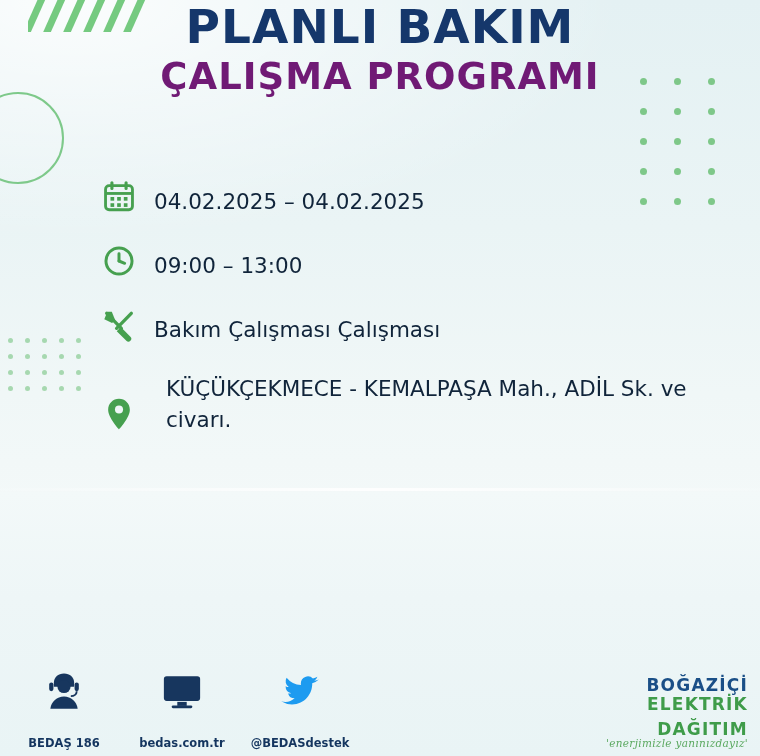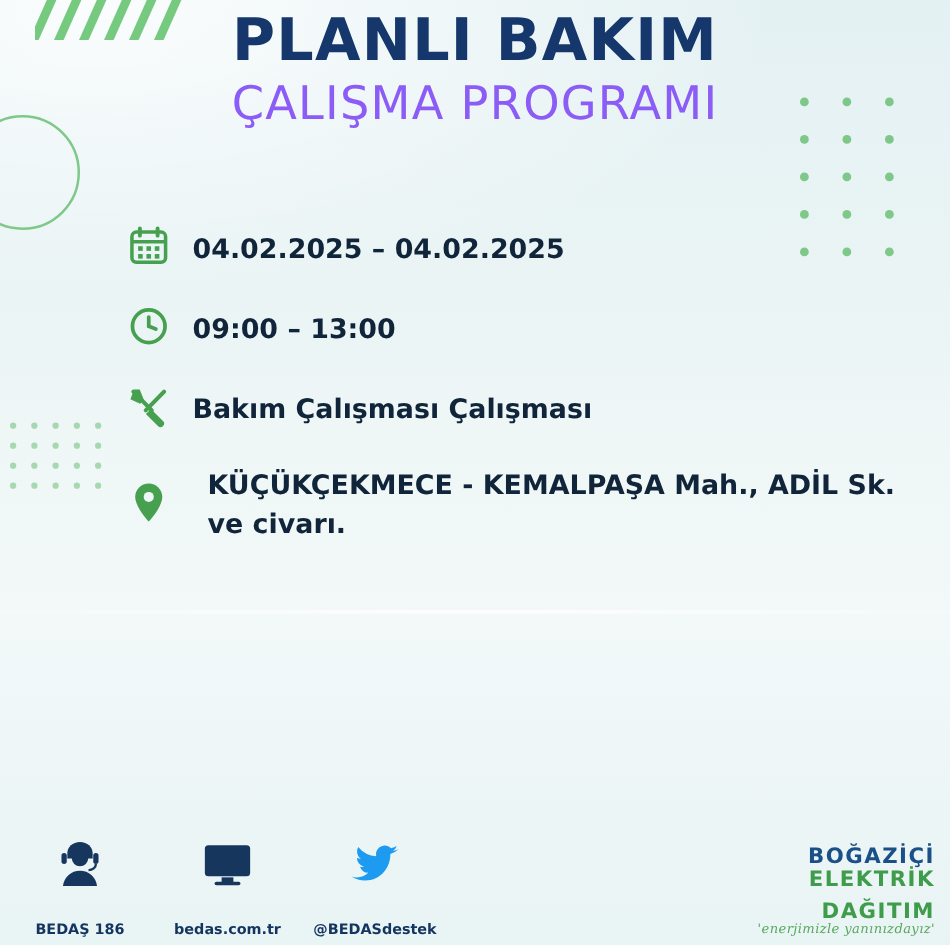--- a/index.html
+++ b/index.html
@@ -86,53 +86,52 @@
     grid-template-columns: repeat(5, 17px);
     grid-template-rows: repeat(4, 16px);
   }
   .dots-left span { width: 5px; height: 5px; opacity: .55; }
 
   
   .header {
     position: absolute;
     top: 0; left: 0; right: 0;
     text-align: center;
-    padding-top: 8px;
+    padding-top: 2px;
   }
   .title1 {
     font-family: "DejaVu Sans", sans-serif;
     font-weight: bold;
     font-size: 47px;
     letter-spacing: 1px;
     color: #15376b;
     line-height: 1.05;
     margin: 0;
   }
   .title2 {
     font-family: "DejaVu Sans", sans-serif;
-    font-weight: normal;
+    font-weight: bold;
     font-size: 37px;
     letter-spacing: 1px;
-    color: #8b5cf6;
+    color: #701a75;
     line-height: 1.1;
     margin: 6px 0 0 0;
   }
 
   
   .info {
     position: absolute;
     top: 176px;
     left: 98px;
     right: 40px;
   }
   .row {
     display: flex;
-    align-items: center;
+    align-items: flex-end;
     margin-bottom: 22px;
-    font-weight: bold;
   }
   .row .ico {
     width: 42px;
     min-width: 42px;
     height: 42px;
     display: flex;
     align-items: center;
     justify-content: center;
     margin-right: 14px;
   }

